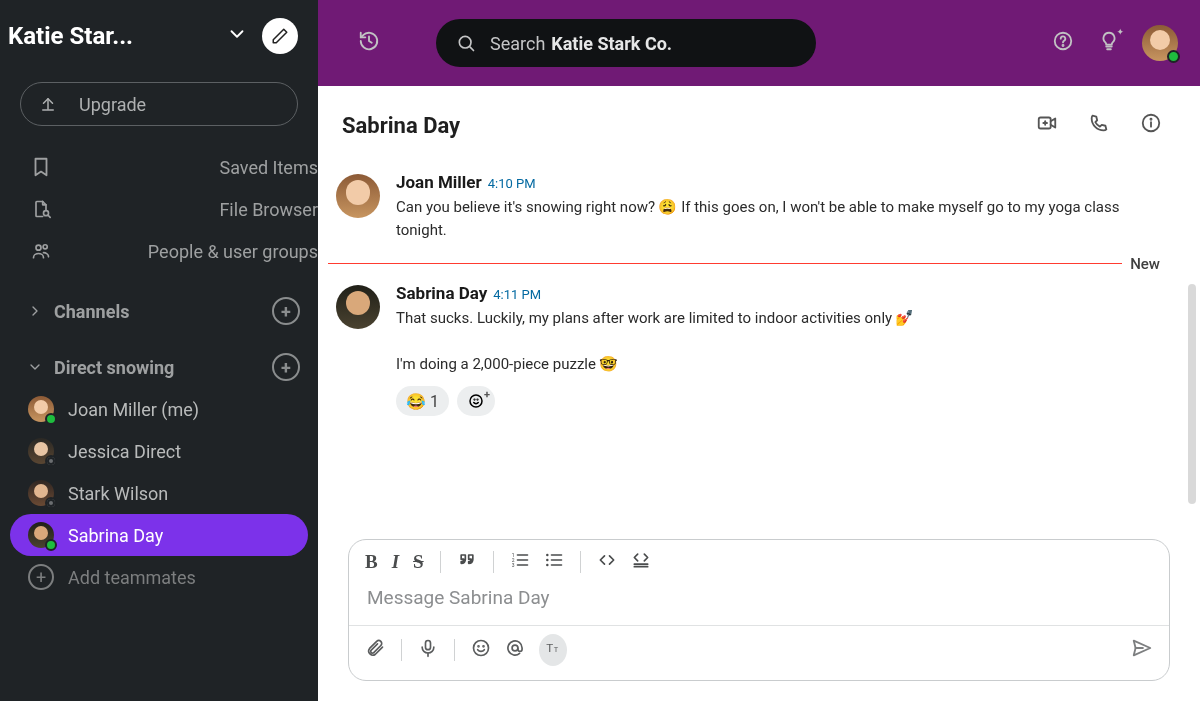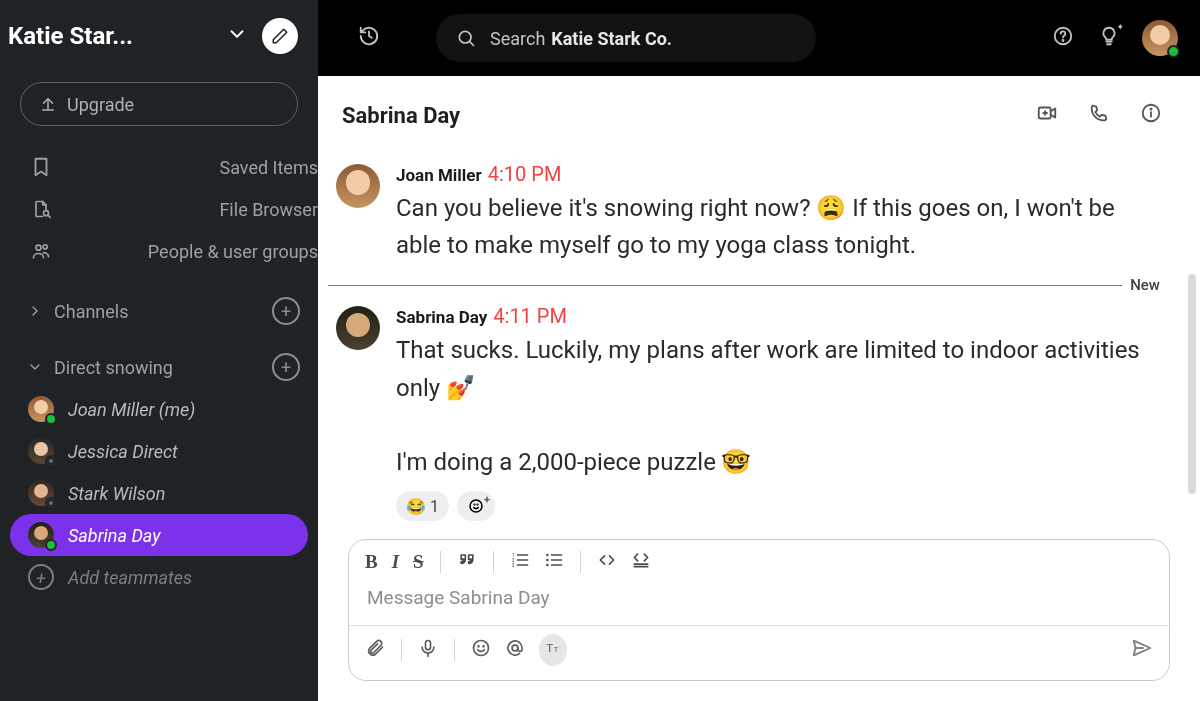--- a/index.html
+++ b/index.html
@@ -5,50 +5,50 @@
 * { box-sizing: border-box; margin: 0; padding: 0; font-family: -apple-system, BlinkMacSystemFont, "Segoe UI", Roboto, Helvetica, Arial, sans-serif; }
 body { width: 1200px; height: 701px; overflow: hidden; display: flex; background: #fff; }
 .svgico { width: 22px; height: 22px; stroke: currentColor; fill: none; stroke-width: 2; stroke-linecap: round; stroke-linejoin: round; }
 
 
 .sidebar { width: 318px; background: #1f2326; color: #c8c9c9; display: flex; flex-direction: column; }
 .sb-head { display: flex; align-items: center; padding: 18px 20px 18px 8px; }
 .sb-title { font-size: 24px; font-weight: 700; color: #fff; flex: 1; }
 .sb-chevron { color: #fff; }
 .sb-edit { width: 36px; height: 36px; border-radius: 50%; background: #fff; color: #222; display: flex; align-items: center; justify-content: center; margin-left: 14px; }
-.sb-upgrade { margin: 10px 20px 18px; height: 44px; border: 1px solid #5c6063; border-radius: 22px; display: flex; align-items: center; padding: 0 18px; color: #aeb0b1; font-size: 18px; }
+.sb-upgrade { margin: 10px 20px 18px; height: 44px; border: 1px solid #5c6063; border-radius: 22px; display: flex; align-items: center; padding: 0 18px; color: #aeb0b1; font-size: 18px; gap: 12px; }
 .sb-upgrade svg { margin-right: 10px; }
 .sb-nav { padding: 2px 0 18px; }
 .sb-item { display: flex; align-items: center; height: 42px; padding: 0 0 0 28px; color: #9ea0a1; font-size: 18px; justify-content: space-between; }
 .sb-item .ic { width: 26px; margin-right: 12px; display: flex; justify-content: center; }
-.sb-section { display: flex; align-items: center; height: 42px; padding: 0 18px 0 24px; color: #9ea0a1; font-size: 18px; }
+.sb-section { display: flex; align-items: center; height: 42px; padding: 0 18px 0 24px; color: #9ea0a1; font-size: 18px; font-weight: bold; }
 .sb-section .ic { width: 22px; margin-right: 8px; display: flex; justify-content: center; }
 .sb-add { margin-left: auto; width: 28px; height: 28px; border: 2px solid #8a8d8e; border-radius: 50%; display: flex; align-items: center; justify-content: center; font-size: 18px; color: #8a8d8e; }
-.dm { display: flex; align-items: center; height: 42px; padding: 0 0 0 28px; color: #b9bbbb; font-size: 18px; font-style: italic; }
+.dm { display: flex; align-items: center; height: 42px; padding: 0 0 0 28px; color: #b9bbbb; font-size: 18px; }
 .dm .av { width: 26px; height: 26px; border-radius: 50%; margin-right: 14px; position: relative; }
 .dm .presence { position: absolute; right: -3px; bottom: -3px; width: 12px; height: 12px; border-radius: 50%; border: 2px solid #1f2326; }
 .presence.on { background: #1ebd3e; }
 .presence.off { background: #6b6e70; border: 2px solid #1f2326; box-shadow: inset 0 0 0 2px #1f2326; }
 .dm.active { background: #7c32ea; border-radius: 22px; margin: 0 10px; padding-left: 18px; color: #fff; }
 .dm.addteam { color: #7c7e7f; }
 .dm.addteam .av { border: 2px solid #7c7e7f; background: #1f2326; display: flex; align-items: center; justify-content: center; color: #7c7e7f; font-size: 18px; }
 .avatar-face { width: 100%; height: 100%; border-radius: 50%; display: flex; flex-direction: column; align-items: center; justify-content: flex-start; overflow: hidden; }
 .face-skin { width: 56%; height: 56%; border-radius: 50%; margin-top: 14%; }
 .avatar-joan { background: linear-gradient(180deg,#8c5a36 0%,#c79560 100%); }
 .avatar-joan .face-skin { background: #f2cba8; }
 .avatar-jessica { background: linear-gradient(180deg,#2a2824 0%,#5a4632 100%); }
 .avatar-jessica .face-skin { background: #e8c5a4; }
 .avatar-nina { background: linear-gradient(180deg,#302622 0%,#6a4a34 100%); }
 .avatar-nina .face-skin { background: #e2b690; }
 .avatar-sabrina { background: linear-gradient(180deg,#202018 0%,#4a4230 100%); }
 .avatar-sabrina .face-skin { background: #d9a87a; }
 
 
 .main { flex: 1; display: flex; flex-direction: column; }
-.topbar { height: 76px; background: #000000; display: flex; align-items: center; padding: 0 22px 0 40px; }
+.topbar { height: 86px; background: #701a75; display: flex; align-items: center; padding: 0 22px 0 40px; }
 .tb-history { color: #c1c2c3; }
 .search { flex: 0 0 auto; width: 380px; margin-left: 56px; height: 48px; background: #101214; border-radius: 24px; display: flex; align-items: center; padding: 0 20px; color: #c4c5c6; font-size: 18px; }
 .search svg { margin-right: 14px; }
 .search-wspc { font-weight: 700; color: #e6e7e7; margin-left: 6px; }
 .tb-spacer { flex: 1; }
 .tb-ico { color: #c1c2c3; margin-left: 24px; position: relative; }
 .tb-avatar { width: 36px; height: 36px; border-radius: 50%; margin-left: 22px; position: relative; }
 .tb-avatar .presence { position: absolute; right: -2px; bottom: -2px; width: 13px; height: 13px; border-radius: 50%; border: 2px solid #1f2326; background: #1ebd3e; }
 .bulb-stars { position: absolute; top: -3px; right: -4px; font-size: 9px; color: #c1c2c3; }
 
@@ -56,22 +56,22 @@
 .convtitle { font-size: 22px; font-weight: 700; color: #1f1f1f; }
 .ch-spacer { flex: 1; }
 .ch-ico { color: #555; margin-left: 30px; }
 
 .chat { position: relative; flex: 1; overflow: hidden; padding: 0 40px 0 10px; }
 .msg { display: flex; padding: 8px 20px 8px 4px; }
 .msg .av { width: 44px; height: 44px; border-radius: 50%; margin: 2px 16px 0 4px; flex-shrink: 0; }
 .msgbody { flex: 1; }
 .msghead { font-size: 17px; color: #1a1a1a; margin-bottom: 4px; }
 .msghead .name { font-weight: 700; margin-right: 6px; }
-.msghead .time { color: #ef4444; font-size: 20px; }
-.msgtext { font-size: 24px; color: #2b2b2b; line-height: 1.55; }
+.msghead .time { color: #0369a1; font-size: 13px; }
+.msgtext { font-size: 15px; color: #2b2b2b; line-height: 1.55; }
 .newdiv { display: flex; align-items: center; margin: 4px 0 2px; }
 .newdiv .line { flex: 1; height: 1px; background: #ff3b30; }
 .newdiv .lbl { color: #404040; font-size: 15px; font-weight: 500; margin-left: 8px; }
 .reactions { display: flex; gap: 8px; margin-top: 10px; }
 .react-chip { height: 30px; border-radius: 16px; background: #eceeef; display: flex; align-items: center; padding: 0 10px; font-size: 16px; color: #444; }
 .react-add { height: 30px; width: 38px; border-radius: 16px; background: #eceeef; display: flex; align-items: center; justify-content: center; position: relative; }
 .react-add .plus { position: absolute; top: 2px; right: 5px; font-size: 11px; font-weight: 700; color: #555; }
 .scrollind { position: absolute; right: 4px; top: 120px; width: 8px; height: 220px; background: rgba(0,0,0,.15); border-radius: 4px; }
 
 .composer { margin: 10px 30px 20px; border: 1px solid #c9ccce; border-radius: 18px; display: flex; flex-direction: column; }

